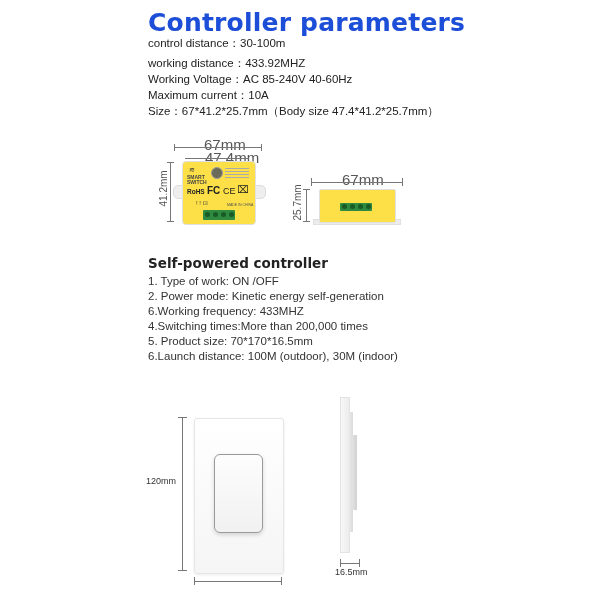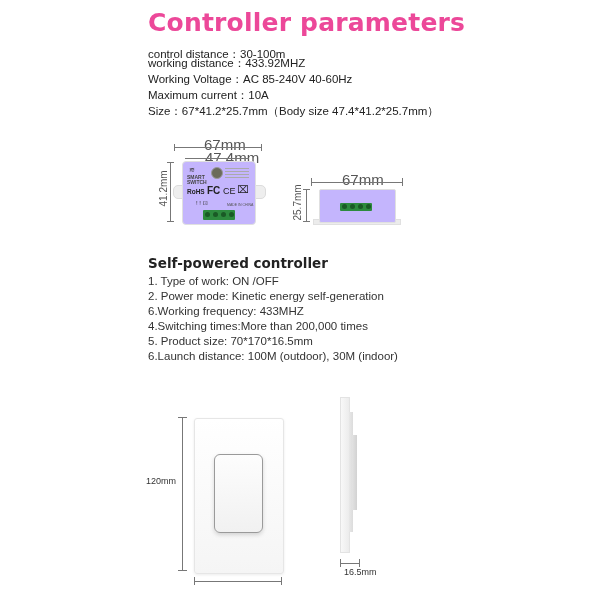--- a/index.html
+++ b/index.html
@@ -1,38 +1,38 @@
 <!DOCTYPE html>
 <html><head>
 <meta charset="utf-8">
 <style>
   html, body { margin:0; padding:0; background:#ffffff; }
   body { width:600px; height:600px; position:relative; overflow:hidden; font-family:"Liberation Sans", "DejaVu Sans", sans-serif; color:#222; }
   .abs { position:absolute; }
-  .title { left:148px; top:8px; font-size:25px; font-weight:bold; color:#ec4899; letter-spacing:0.2px; font-family:"DejaVu Sans", sans-serif; }
+  .title { left:148px; top:8px; font-size:25px; font-weight:bold; color:#1d4ed8; letter-spacing:0.2px; font-family:"DejaVu Sans", sans-serif; }
   .spec { left:148px; font-size:11.5px; color:#222; line-height:17px; white-space:nowrap; }
   .sub { left:148px; top:255px; font-size:13.5px; font-weight:bold; color:#222; font-family:"DejaVu Sans", sans-serif; }
   .list { left:148px; font-size:11.5px; color:#333; white-space:nowrap; }
   .dim { font-size:15px; color:#555; white-space:nowrap; }
   .dimline { background:#777; }
   .vtext { transform:rotate(-90deg); transform-origin:center; }
-  .box { background:#c4b5fd; border:1px solid #e0e0e0; border-radius:4px;text-decoration:underline; }
+  .box { background:#fde047; border:1px solid #e0e0e0; border-radius:4px;text-decoration:underline; }
   .tab { background:#eeeeee; border:1px solid #dcdcdc; border-radius:5px; }
   .terminal { background:#2d8a3e; border-radius:1px; }
   .screw { width:5px; height:5px; background:#1a5a26; border-radius:50%; position:absolute; top:2px; }
   .plate { background:linear-gradient(180deg,#ffffff 0%,#f5f5f5 100%); border:1px solid #e6e6e6; box-shadow:0 1px 3px rgba(0,0,0,0.08); }
   .rocker { background:linear-gradient(180deg,#fdfdfd,#f1f1f1); border:1.5px solid #9a9a9a; border-radius:6px; box-shadow:0 2px 4px rgba(0,0,0,0.15); }
   .mark { font-size:5px; color:#444; font-weight:bold; }
 </style>
 </head>
 <body>
 
 <div class="abs title">Controller parameters</div>
 
-<div class="abs spec" style="top:46px">control distance：30-100m</div>
+<div class="abs spec" style="top:35px">control distance：30-100m</div>
 <div class="abs spec" style="top:55px">working distance：433.92MHZ</div>
 <div class="abs spec" style="top:71px">Working Voltage：AC 85-240V 40-60Hz</div>
 <div class="abs spec" style="top:87px">Maximum current：10A</div>
 <div class="abs spec" style="top:103px">Size：67*41.2*25.7mm（Body size 47.4*41.2*25.7mm）</div>
 
 <div class="abs" style="left:160px; top:130px; width:120px; height:100px;">
 
   <div class="abs dim" style="left:44px; top:6px;">67mm</div>
   <div class="abs dimline" style="left:14px; top:17px; width:88px; height:1px;"></div>
   <div class="abs dimline" style="left:14px; top:14px; width:1px; height:7px;"></div>
@@ -112,14 +112,14 @@
   <div class="abs dim" style="left:86px; top:177px; font-size:9px; color:#333;margin-top:45px;">70mm</div>
 </div>
 
 <div class="abs" style="left:330px; top:390px; width:60px; height:200px;">
   <div class="abs" style="left:10px; top:7px; width:8px; height:154px; background:linear-gradient(90deg,#f8f8f8,#ececec); border:1px solid #e3e3e3;"></div>
   <div class="abs" style="left:19px; top:22px; width:4px; height:120px; background:linear-gradient(90deg,#e8e8e8,#dcdcdc);"></div>
   <div class="abs" style="left:22px; top:45px; width:5px; height:75px; background:linear-gradient(90deg,#e2e2e2,#d2d2d2);"></div>
   <div class="abs dimline" style="left:10px; top:173px; width:20px; height:1px;"></div>
   <div class="abs dimline" style="left:10px; top:169px; width:1px; height:8px;"></div>
   <div class="abs dimline" style="left:29px; top:169px; width:1px; height:8px;"></div>
-  <div class="abs dim" style="left:14px; top:177px; font-size:9px; color:#333;">16.5mm</div>
+  <div class="abs dim" style="left:5px; top:177px; font-size:9px; color:#333;">16.5mm</div>
 </div>
 
 </body></html>

